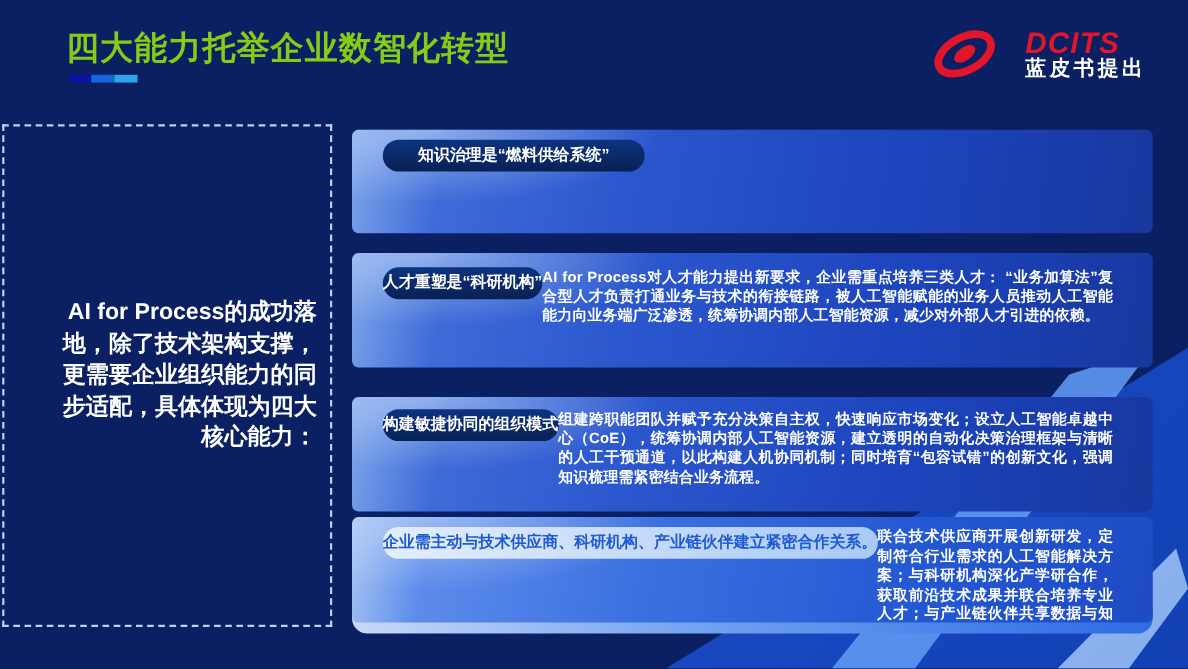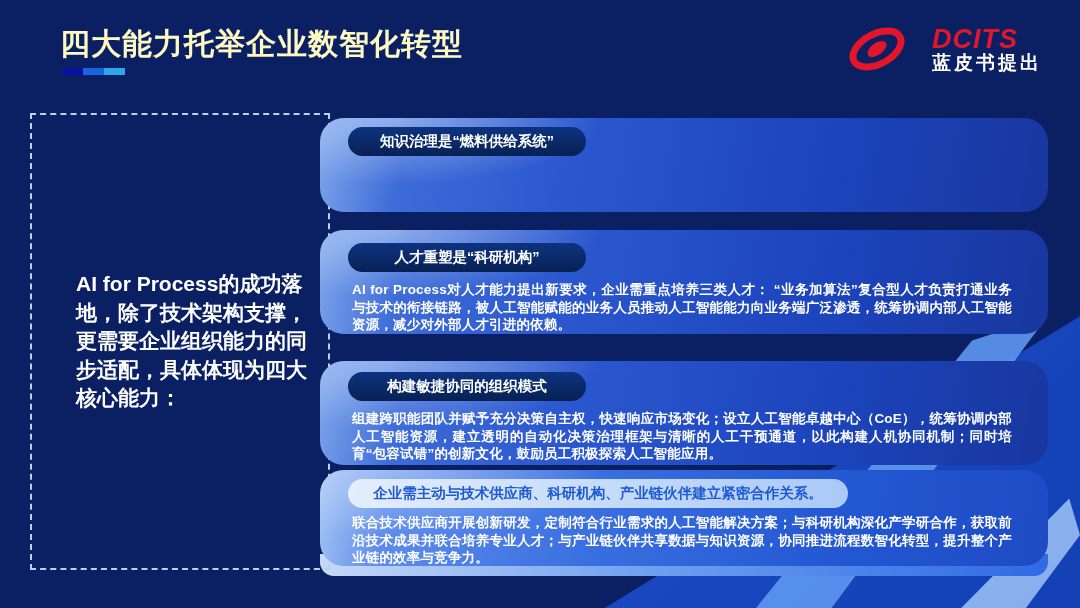--- a/index.html
+++ b/index.html
@@ -31,49 +31,50 @@
   }
   .deco-bottom-band {
     position:absolute; left:320px; top:554px; width:728px; height:22px;
     background:linear-gradient(90deg,#C7D9F7 0%,#6FA0F0 45%,#2E6AE4 100%);
     border-radius:0 0 14px 14px;
   }
 
   
   .page-title {
     position:absolute; left:60px; top:24px;
-    font-size:30px; font-weight:700; color:#fef9c3; letter-spacing:1px;
+    font-size:30px; font-weight:700; color:#84cc16; letter-spacing:1px;
   }
   .title-underline { position:absolute; left:62px; top:68px; display:flex; }
   .title-underline span { width:21px; height:7px; display:block; }
 
   
   .brand-logo { position:absolute; right:38px; top:22px; display:flex; align-items:center; gap:24px; }
   .brand-text { display:flex; flex-direction:column; line-height:1.05; }
   .brand-name { font-size:27px; font-weight:700; font-style:italic; letter-spacing:1px; }
   .brand-name-cn { font-size:19px; font-weight:700; color:#FFFFFF; letter-spacing:3px; }
 
   
   .intro-panel {
-    position:absolute; left:30px; top:113px; width:300px; height:457px;
+    position:absolute; left:2px; top:113px; width:300px; height:457px;
     border:2px dashed #B9D2F2;
     display:flex; align-items:center;
     padding:0 12px 0 44px;
+    text-align:right;
   }
   .intro-text {
     font-size:21px; line-height:28.5px; font-weight:600; color:#FFFFFF;
     width:248px;
   }
 
   
   .card {
     position:absolute; left:320px; width:728px;
-    border-radius:24px;
+    border-radius:6px;
     background:linear-gradient(100deg,#7FA6EA 0%,#3D6BD8 12%,#2B57CE 35%,#1C44BC 70%,#18379E 100%);
-    display:flex; flex-direction:column;
+    display:flex; flex-direction:row;
     padding:9px 36px 6px 32px;
     overflow:hidden;
   }
   .card::before {
     content:""; position:absolute; left:-30px; top:-34px; width:340px; height:110px;
     background:radial-gradient(ellipse at 30% 30%, rgba(205,223,252,.55) 0%, rgba(205,223,252,0) 62%);
     pointer-events:none;
   }
   .card1 { top:118px; height:94px; }
   .card2 { top:230px; height:104px; padding-top:13px; }
@@ -146,21 +147,21 @@
     <div class="pill">知识治理是“燃料供给系统”</div>
   </div>
 
   <div class="card card2">
     <div class="pill">人才重塑是“科研机构”</div>
     <div class="card-body">AI for Process对人才能力提出新要求，企业需重点培养三类人才： “业务加算法”复合型人才负责打通业务与技术的衔接链路，被人工智能赋能的业务人员推动人工智能能力向业务端广泛渗透，统筹协调内部人工智能资源，减少对外部人才引进的依赖。</div>
   </div>
 
   <div class="card card3">
     <div class="pill">构建敏捷协同的组织模式</div>
-    <div class="card-body">组建跨职能团队并赋予充分决策自主权，快速响应市场变化；设立人工智能卓越中心（CoE），统筹协调内部人工智能资源，建立透明的自动化决策治理框架与清晰的人工干预通道，以此构建人机协同机制；同时培育“包容试错”的创新文化，鼓励员工积极探索人工智能应用。</div>
+    <div class="card-body">组建跨职能团队并赋予充分决策自主权，快速响应市场变化；设立人工智能卓越中心（CoE），统筹协调内部人工智能资源，建立透明的自动化决策治理框架与清晰的人工干预通道，以此构建人机协同机制；同时培育“包容试错”的创新文化，强调知识梳理需紧密结合业务流程。</div>
   </div>
 
   <div class="card card4">
     <div class="pill">企业需主动与技术供应商、科研机构、产业链伙伴建立紧密合作关系。</div>
     <div class="card-body">联合技术供应商开展创新研发，定制符合行业需求的人工智能解决方案；与科研机构深化产学研合作，获取前沿技术成果并联合培养专业人才；与产业链伙伴共享数据与知识资源，协同推进流程数智化转型，提升整个产业链的效率与竞争力。</div>
   </div>
 
 </div>
 
 </body></html>

